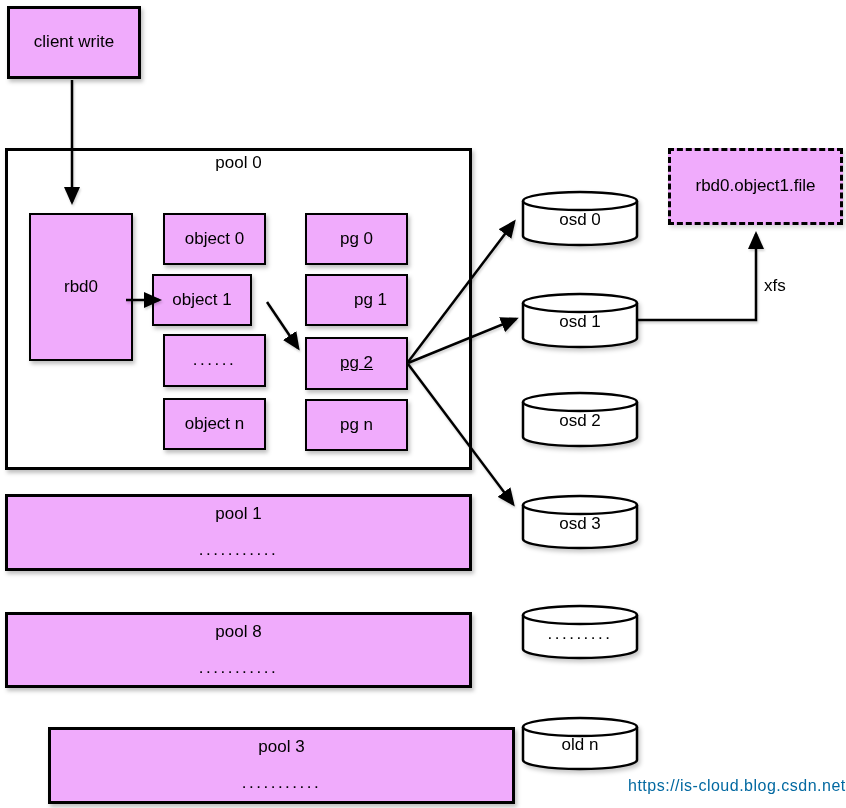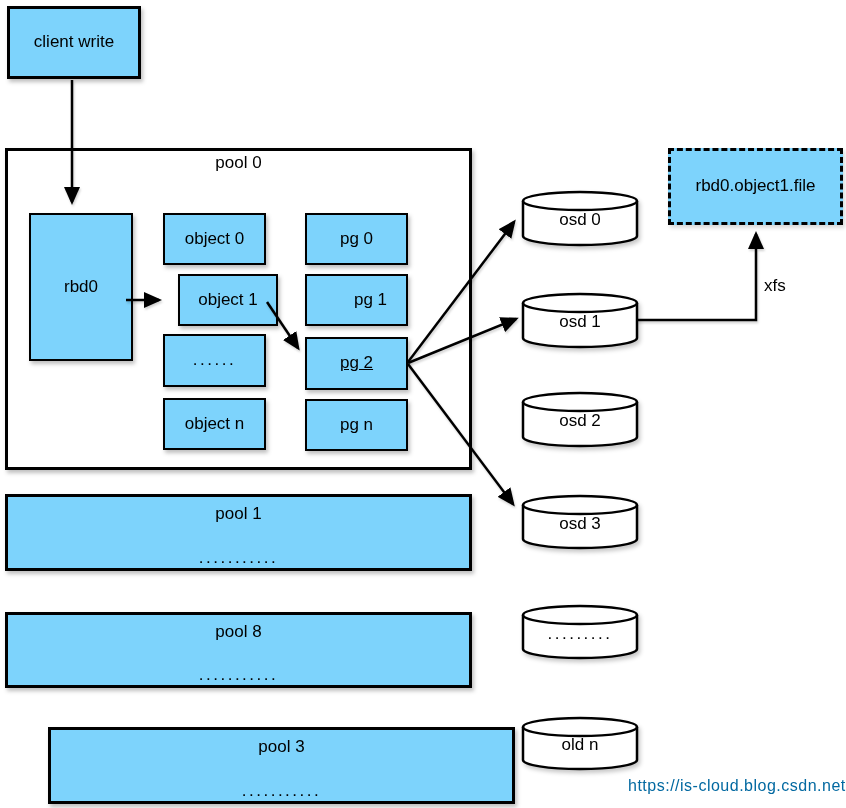--- a/index.html
+++ b/index.html
@@ -16,40 +16,40 @@
     position: absolute;
     left: 0; top: 0;
     width: 846px; height: 808px;
     pointer-events: none;
   }
   .layer.shapes { z-index: 1; filter: drop-shadow(2px 3px 2px rgba(0,0,0,0.22)); }
   .layer.arrows { z-index: 6; filter: drop-shadow(1px 2px 1px rgba(0,0,0,0.18)); }
   .box {
     position: absolute;
     box-sizing: border-box;
-    background: #7dd3fc;
+    background: #f0abfc;
     border: 2.5px solid #000;
     display: flex;
     align-items: center;
     justify-content: center;
     font-size: 17px;
     line-height: 1.2;
     box-shadow: 2px 3px 4px rgba(0,0,0,0.25);
     z-index: 2;
   }
   .box.outer { border-width: 3px; }
   .box.dashed {
     border: 3px dashed #000;
     box-shadow: 2px 3px 4px rgba(0,0,0,0.15);
   }
   .pool {
     flex-direction: column;
-    justify-content: space-between;
+    justify-content: flex-start;
     padding-top: 7px;
-    gap: 0;
+    gap: 16px;
   }
   .pool0-frame { background: #fff; }
   .pool0-title {
     position: absolute;
     left: 5px; top: 153px;
     width: 467px;
     text-align: center;
     font-size: 17px;
     z-index: 3;
   }
@@ -115,21 +115,21 @@
   <div class="box outer pool0-frame" style="left:5px; top:148px; width:467px; height:322px;"></div>
   <div class="pool0-title">pool 0</div>
 
   <div class="box" style="left:29px; top:213px; width:104px; height:148px;">
     <span>rbd0</span>
   </div>
 
   <div class="box" style="left:163px; top:213px; width:103px; height:52px;">
     <span>object 0</span>
   </div>
-  <div class="box" style="left:178px; top:274px; width:100px; height:52px;">
+  <div class="box" style="left:152px; top:274px; width:100px; height:52px;">
     <span>object 1</span>
   </div>
   <div class="box" style="left:163px; top:334px; width:103px; height:53px;">
     <span class="dots">......</span>
   </div>
   <div class="box" style="left:163px; top:398px; width:103px; height:52px;">
     <span>object n</span>
   </div>
 
   <div class="box" style="left:305px; top:213px; width:103px; height:52px;">

